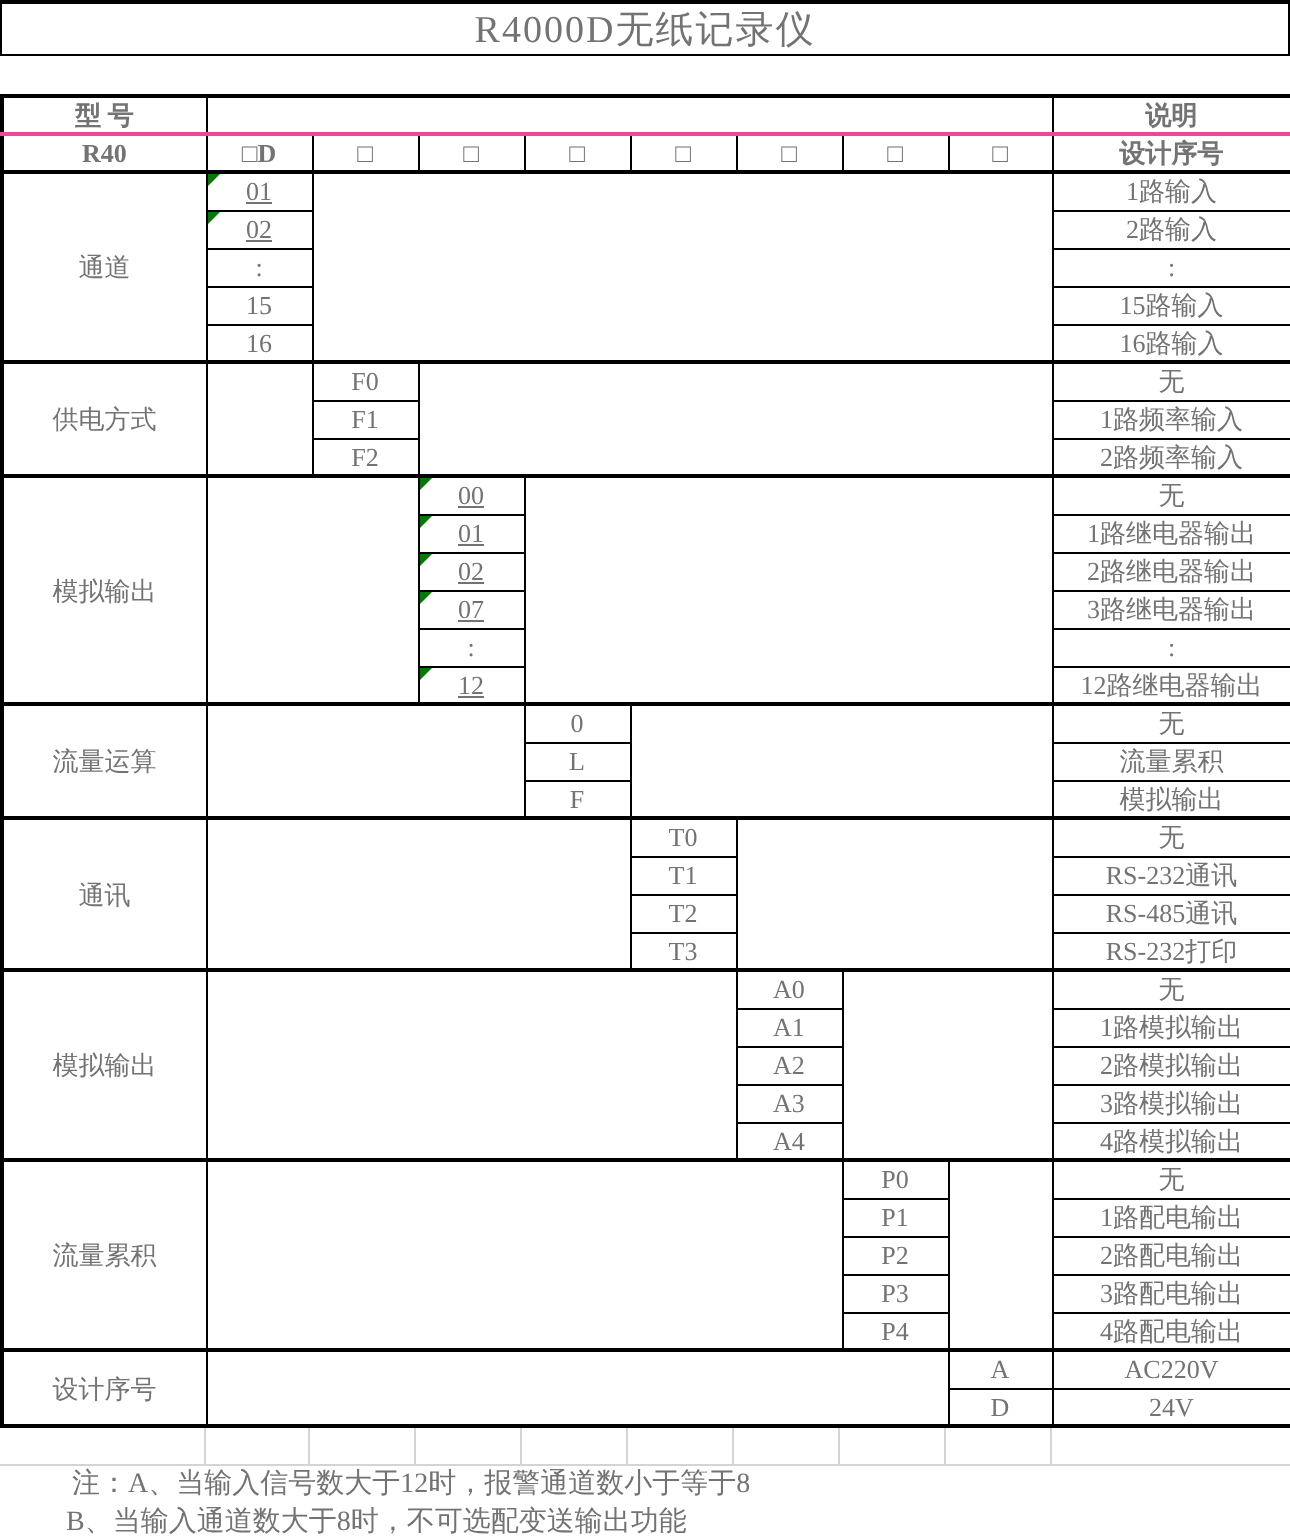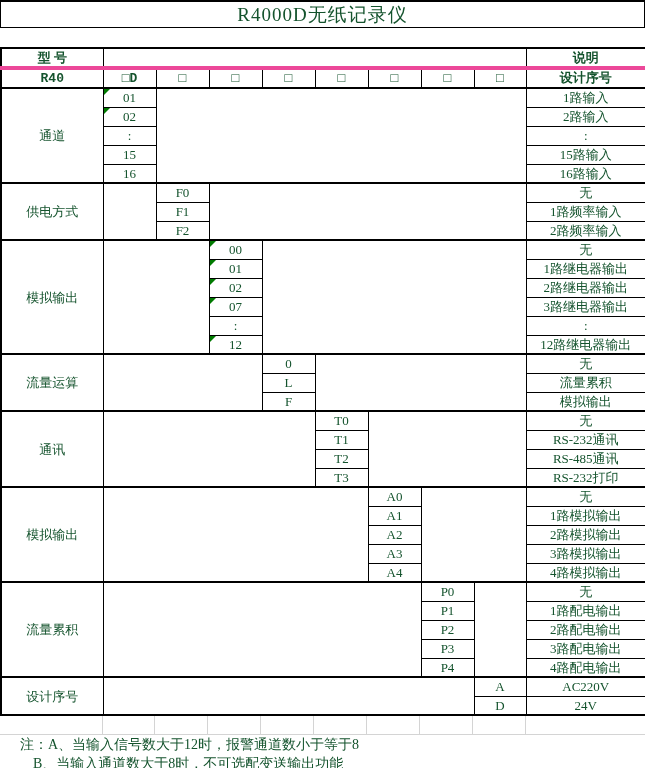--- a/index.html
+++ b/index.html
@@ -1,47 +1,47 @@
 <!DOCTYPE html>
 <html><head>
 <meta charset="utf-8">
 <style>
   html,body { margin:0; padding:0; background:#ffffff; }
   .page {
     position:relative; width:645px; height:768px; background:#ffffff;
-    font-family:"Liberation Serif","DejaVu Serif",serif; color:#14532d;
+    font-family:"Liberation Serif","DejaVu Serif",serif; color:#737373;
     overflow:hidden;
   }
   .titlebox {
     box-sizing:border-box; height:28px;
     border:1px solid #000; border-top:2px solid #000;
     display:flex; align-items:center; justify-content:center;
     font-size:19px; letter-spacing:1px;
   }
   .spacer { height:19px; }
   table.main { border-collapse:collapse; table-layout:fixed; width:645px; border:2px solid #000; }
   table.main td {
     box-sizing:border-box; border:1px solid #000; padding:0;
     height:19px; text-align:center; vertical-align:middle;
     font-size:13px; line-height:17px; white-space:nowrap; overflow:hidden;
   }
-  tr.h2 td { height:18px; border-top:4px solid #ec4899;font-family:Liberation Mono, monospace; }
+  tr.h2 td { height:18px; border-top:2px solid #ec4899; }
   tr.st td { border-top:2px solid #000; }
   td.lab { border-right:2px solid #000; font-size:14px; }
   td.desc { border-left:2px solid #000; }
   td.b { font-weight:bold; font-size:14px; }
-  td.flagged { position:relative; }
+  td.flagged { position:relative;text-decoration:underline; }
   td.flagged::before {
     content:""; position:absolute; top:0; left:0; width:0; height:0;
     border-top:6px solid #007a00; border-right:6px solid transparent;
   }
   .gridrow { position:relative; height:18px; border-bottom:1px solid #d4d4d4; }
   .gridrow .gv { position:absolute; top:0; bottom:0; width:1px; background:#d4d4d4; }
   .notes { font-size:14px; line-height:19px; }
-  .notes .n1 { padding-left:20px; }
+  .notes .n1 { padding-left:0;margin-left:36px; }
   .notes .n2 { padding-left:33px; }
 </style>
 </head>
 <body>
 
 <div class="page">
 
   <div class="titlebox">R4000D无纸记录仪</div>
   <div class="spacer"></div>
 

